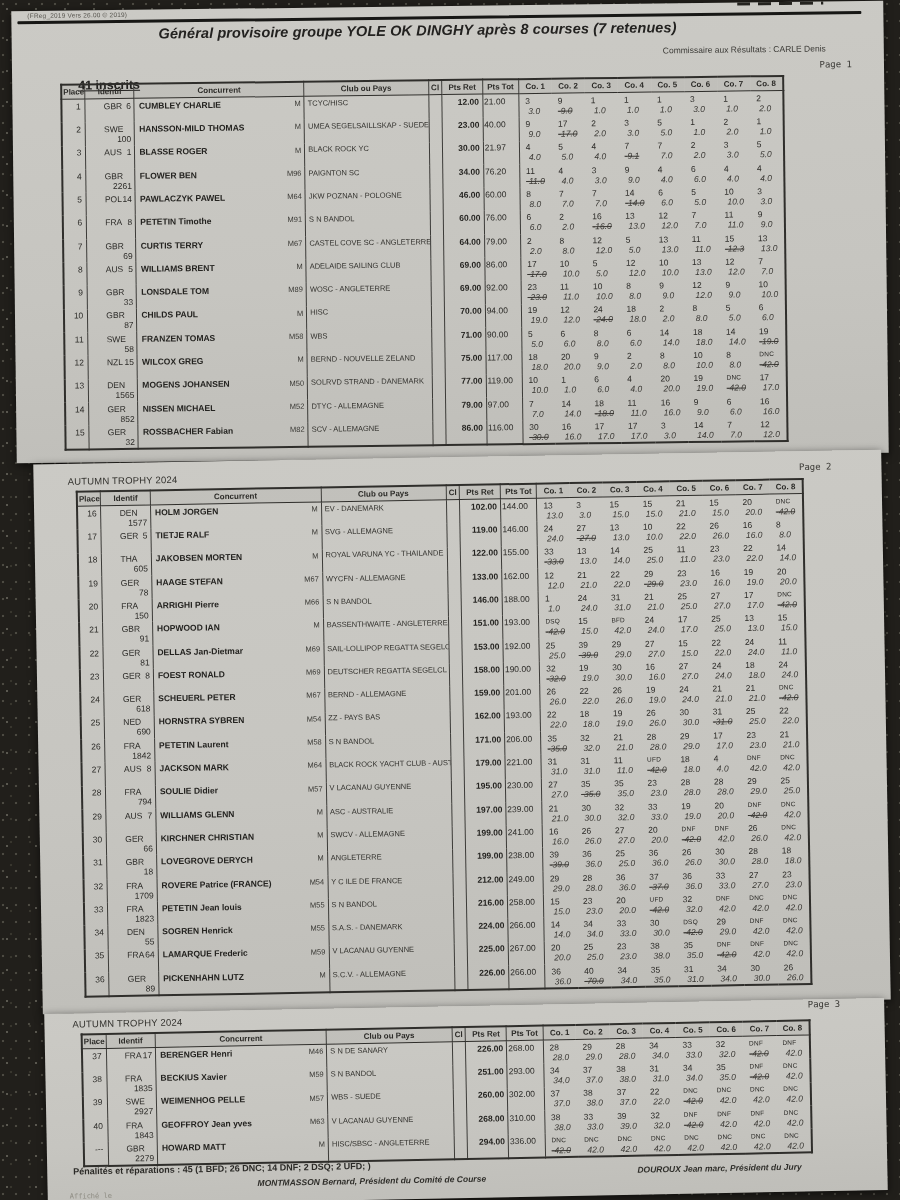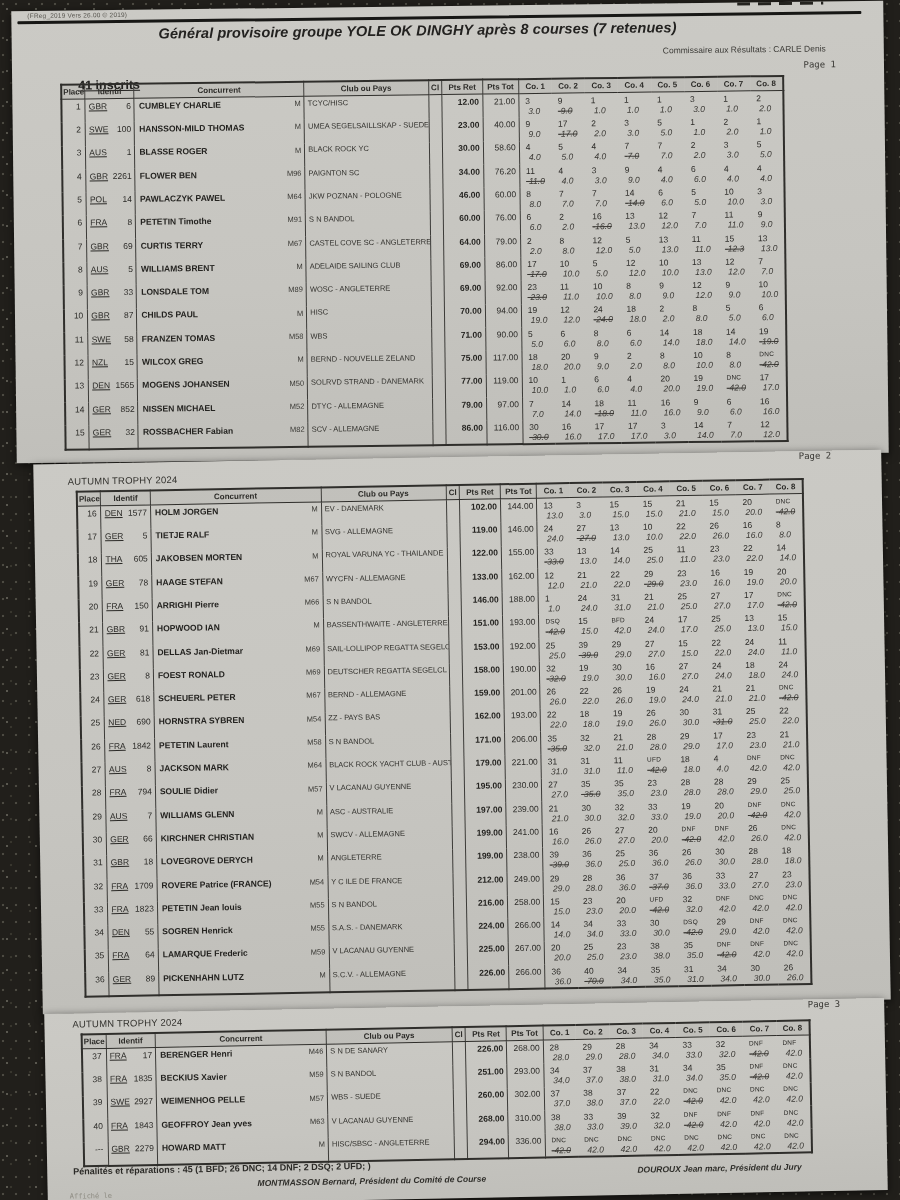--- a/index.html
+++ b/index.html
@@ -21,50 +21,50 @@
   #sheet3{left:46px;top:1006px;width:840px;height:192px;transform:rotate(-1.1deg);}
 
   .version{position:absolute;top:1px;left:16px;font-size:6.5px;color:#56544e;letter-spacing:.2px;}
   .topline{position:absolute;top:10px;left:6px;right:22px;height:3px;background:#171715;border-radius:1px;}
   .cutmarks{position:absolute;top:0;right:60px;width:86px;height:2.5px;
     background:repeating-linear-gradient(90deg,#24231f 0 13px,transparent 13px 21px);}
   .title{position:absolute;top:16px;left:30px;right:90px;text-align:center;
     font-size:14.5px;font-weight:bold;font-style:italic;letter-spacing:.1px;color:#232220;}
   .commissaire{position:absolute;top:42px;right:58px;font-size:8.5px;color:#3a3935;}
   .pagelabel{position:absolute;font-family:"DejaVu Sans Mono",monospace;font-size:9px;color:#3a3935;}
-  #sheet1 .pagelabel{top:58px;right:48px;}
-  #sheet2 .pagelabel{top:0;right:50px;text-align:center;}
+  #sheet1 .pagelabel{top:58px;right:32px;}
+  #sheet2 .pagelabel{top:11px;right:50px;text-align:center;}
   #sheet3 .pagelabel{top:0px;right:44px;}
   .inscrits{position:absolute;top:68px;left:66px;font-size:12.5px;font-weight:bold;
     text-decoration:underline;color:#232220;}
   .trophy{position:absolute;font-size:9.5px;color:#33322e;letter-spacing:.2px;}
   #sheet2 .trophy{top:12px;left:34px;}
   #sheet3 .trophy{top:5px;left:28px;}
 
   table.results{position:absolute;border-collapse:collapse;table-layout:fixed;
     border:2px solid #2f2e2b;}
   #t1{top:73px;left:48px;width:724px;}
   #t2{top:27px;left:42px;width:728px;}
   #t3{top:20px;left:36px;width:730px;}
   .results th{font-size:8px;font-weight:bold;padding:2px 1px;border-bottom:1.5px solid #2f2e2b;
     background:rgba(0,0,0,0.045);color:#2b2a27;white-space:nowrap;overflow:hidden;}
   .results td{font-size:8.5px;vertical-align:top;padding:1.8px 1px 1.5px;overflow:hidden;}
   .bdr{border-right:1px solid #3c3b38;}
   col.w-place{width:3.3%;} col.w-ident{width:6.8%;} col.w-conc{width:23.5%;}
   col.w-club{width:17.2%;} col.w-cl{width:1.9%;} col.w-ret{width:5.6%;} col.w-tot{width:5.0%;}
   col.w-race{width:4.58%;}
   td.place{text-align:right;padding-right:4px;color:#2d2c29;}
-  td.ident .nat{float:left;padding-left:2px;text-decoration:underline;}
+  td.ident .nat{float:left;padding-left:17px;}
   td.ident .num{float:right;padding-right:2px;}
   td.conc{position:relative;}
   td.conc .nm{font-weight:bold;display:inline-block;padding-left:3px;white-space:nowrap;color:#242320;}
   td.conc .cat{position:absolute;right:3px;top:2px;font-size:7.5px;color:#3a3935;}
   td.club{font-size:7.5px;white-space:nowrap;padding-left:3px;color:#33322e;}
   td.ret{text-align:right;font-weight:bold;padding-right:3px;color:#242320;}
-  td.tot{text-align:right;padding-right:3px;}
+  td.tot{text-align:right;padding-right:13px;}
   td.race{text-align:left;padding-left:6px;white-space:nowrap;}
   .rc{display:block;line-height:10px;}
   .rc.code{font-size:6.5px;letter-spacing:.2px;line-height:10px;}
   .rp{display:block;line-height:10px;font-style:italic;color:#3a3834;padding-left:3px;}
   .rp.strike{text-decoration:line-through;padding-left:0;}
 
   .penalties{position:absolute;top:153px;left:26px;font-size:9px;font-weight:bold;color:#2b2a27;}
   .sig-left{position:absolute;top:168px;left:210px;font-size:8.5px;font-weight:bold;font-style:italic;color:#2f2e2a;}
   .sig-right{position:absolute;top:162px;left:590px;font-size:8.5px;font-weight:bold;font-style:italic;color:#2f2e2a;}
   .affiche{position:absolute;top:179px;left:22px;font-size:7px;color:#8d8b82;font-family:"DejaVu Sans Mono",monospace;}
@@ -209,36 +209,36 @@
         <tr>
           <td class="place bdr">3</td>
           <td class="ident bdr">
             <span class="nat">AUS</span>
             <span class="num">1</span>
           </td>
           <td class="conc bdr"><span class="nm">BLASSE ROGER</span><span class="cat">M</span></td>
           <td class="club bdr">BLACK ROCK YC</td>
           <td class="cl bdr"></td>
           <td class="ret bdr">30.00</td>
-          <td class="tot bdr">58.60</td>
+          <td class="tot bdr">21.97</td>
           <td class="race">
             <span class="rc">4</span>
             <span class="rp">4.0</span>
           </td>
           <td class="race">
             <span class="rc">5</span>
             <span class="rp">5.0</span>
           </td>
           <td class="race">
             <span class="rc">4</span>
             <span class="rp">4.0</span>
           </td>
           <td class="race">
             <span class="rc">7</span>
-            <span class="rp strike">-7.0</span>
+            <span class="rp strike">-9.1</span>
           </td>
           <td class="race">
             <span class="rc">7</span>
             <span class="rp">7.0</span>
           </td>
           <td class="race">
             <span class="rc">2</span>
             <span class="rp">2.0</span>
           </td>
           <td class="race">

